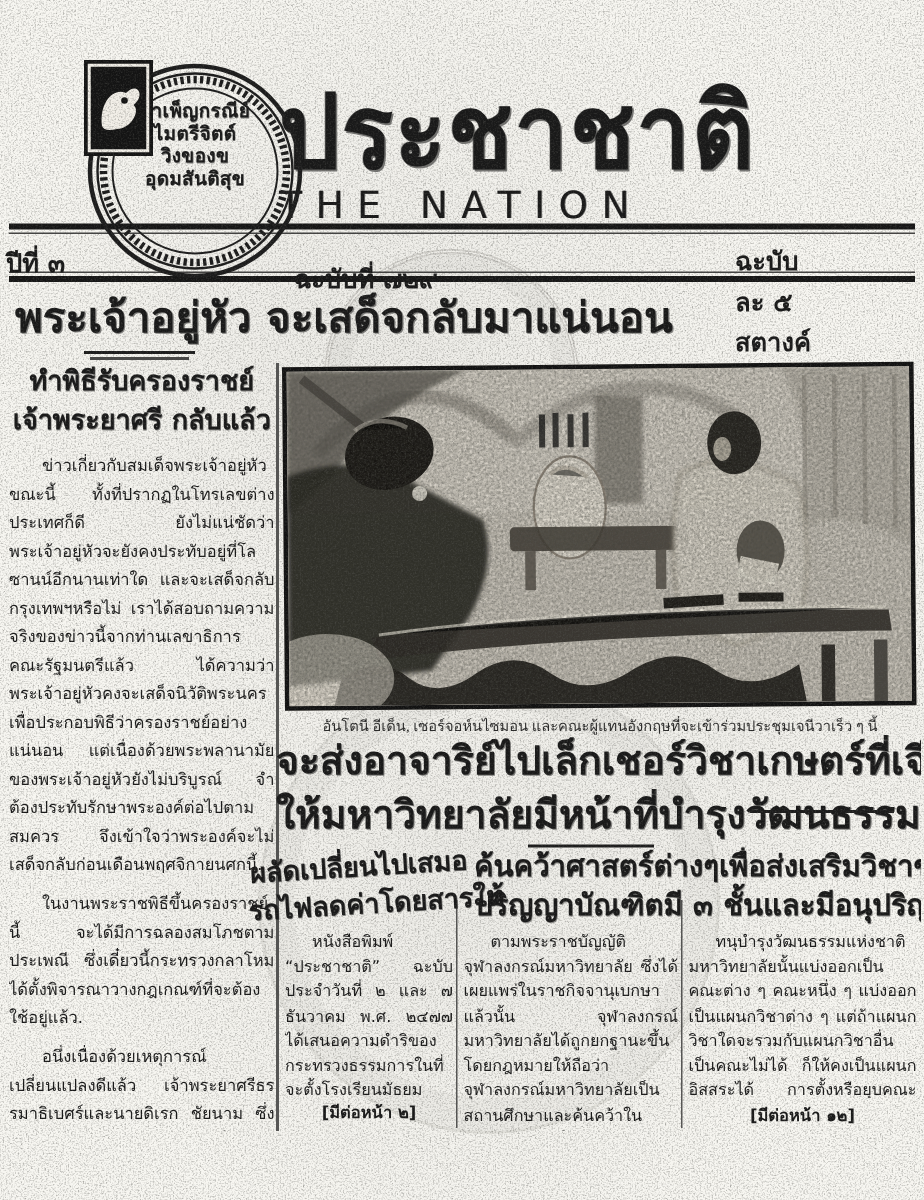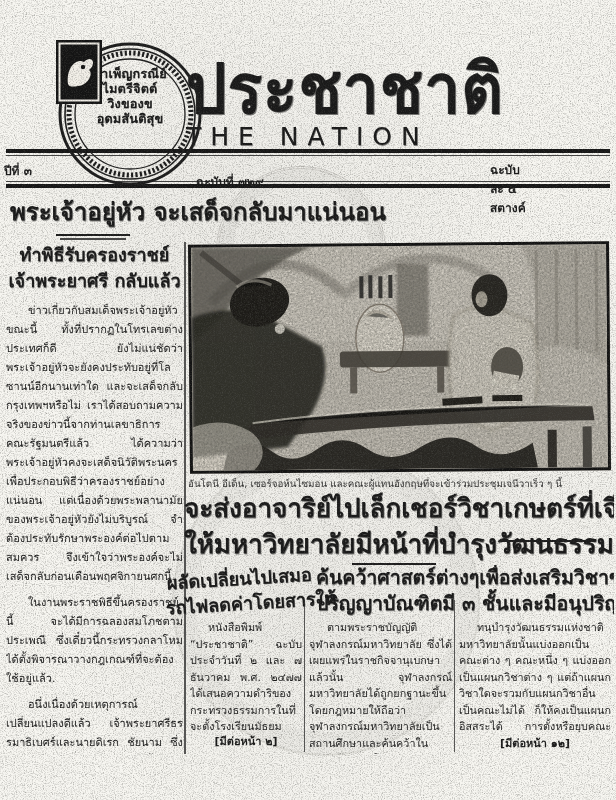--- a/index.html
+++ b/index.html
@@ -25,44 +25,44 @@
   .title-thai{font-size:64px;font-weight:900;line-height:84px;letter-spacing:1px;
     transform:scaleY(1.08);transform-origin:top;
     text-shadow:1px 1px 0 rgba(15,15,15,.55), -0.5px 0 0 rgba(15,15,15,.35);}
   .title-en{font-size:25px;font-weight:400;letter-spacing:9px;margin-top:-6px;
     text-shadow:.5px .5px 0 rgba(15,15,15,.5);}
   .rule{left:6px;width:604px;background:#161616;}
   .rule-a1{top:149px;height:3.5px;}
   .rule-a2{top:155px;height:1.2px;opacity:.8;}
   .rule-b1{top:181px;height:1.2px;opacity:.8;}
   .rule-b2{top:184px;height:3.5px;}
-  .dateline{top:158px;left:0;width:496px;height:22px;font-size:12px;font-weight:bold;padding-left:24px;}
+  .dateline{top:158px;left:0;width:496px;height:22px;font-size:17px;font-weight:bold;padding-left:24px;}
   .dl-vol{position:absolute;left:4px;top:3px;}
   .dl-issue{position:absolute;left:196px;top:2px;margin-top:12px;}
   .dl-date{position:absolute;left:292px;top:1px;}
   .dl-price{position:absolute;left:490px;top:2px;}
   
-  .headline{left:10px;top:189px;width:598px;font-size:24px;font-weight:900;
+  .headline{left:10px;top:189px;width:598px;font-size:28px;font-weight:900;
     white-space:nowrap;overflow:hidden;letter-spacing:0px;line-height:46px;
     text-shadow:.8px .8px 0 rgba(15,15,15,.5);}
   .hl-ul1{left:56px;top:234px;width:74px;height:2px;background:#1c1c1c;}
   .hl-ul2{left:60px;top:238px;width:66px;height:1.5px;background:#1c1c1c;opacity:.8;}
   
   .colA{left:6px;top:242px;width:177px;height:512px;overflow:hidden;}
   .colA .subhead{font-size:18px;font-weight:900;line-height:26px;text-align:center;
     text-shadow:.5px .5px 0 rgba(15,15,15,.45);}
   .colA p{margin:7px 0 0 0;font-size:11px;line-height:19px;text-align:justify;
     text-indent:22px;}
   .vrule{background:#222;opacity:.75;}
   .vrA{left:184px;top:242px;width:1.6px;height:512px;}
   
   .photo{left:189px;top:243px;width:421px;height:229px;border:3px solid #121212;
     background:#c9c4ba;transform:rotate(-.5deg);box-sizing:border-box;overflow:hidden;}
-  .caption{left:188px;top:476px;width:424px;font-size:9.8px;
-    white-space:nowrap;overflow:hidden;opacity:.92;}
+  .caption{left:188px;top:476px;width:424px;font-size:9.8px;text-align:center;
+    white-space:nowrap;overflow:hidden;opacity:.92;font-family:Liberation Serif, serif;}
   
   .headA{left:184px;top:490px;width:430px;font-size:26px;font-weight:900;
     text-align:center;white-space:nowrap;overflow:hidden;line-height:36px;
     text-shadow:.7px .7px 0 rgba(15,15,15,.5);}
   .headB{left:184px;top:526px;width:430px;font-size:26px;font-weight:900;
     text-align:center;white-space:nowrap;overflow:hidden;line-height:36px;
     text-shadow:.7px .7px 0 rgba(15,15,15,.5);}
   .hB-ul{left:352px;top:563px;width:84px;height:2.4px;background:#1c1c1c;}
   .hB-dash{left:500px;top:540px;width:96px;height:2.4px;background:#1c1c1c;}
   

